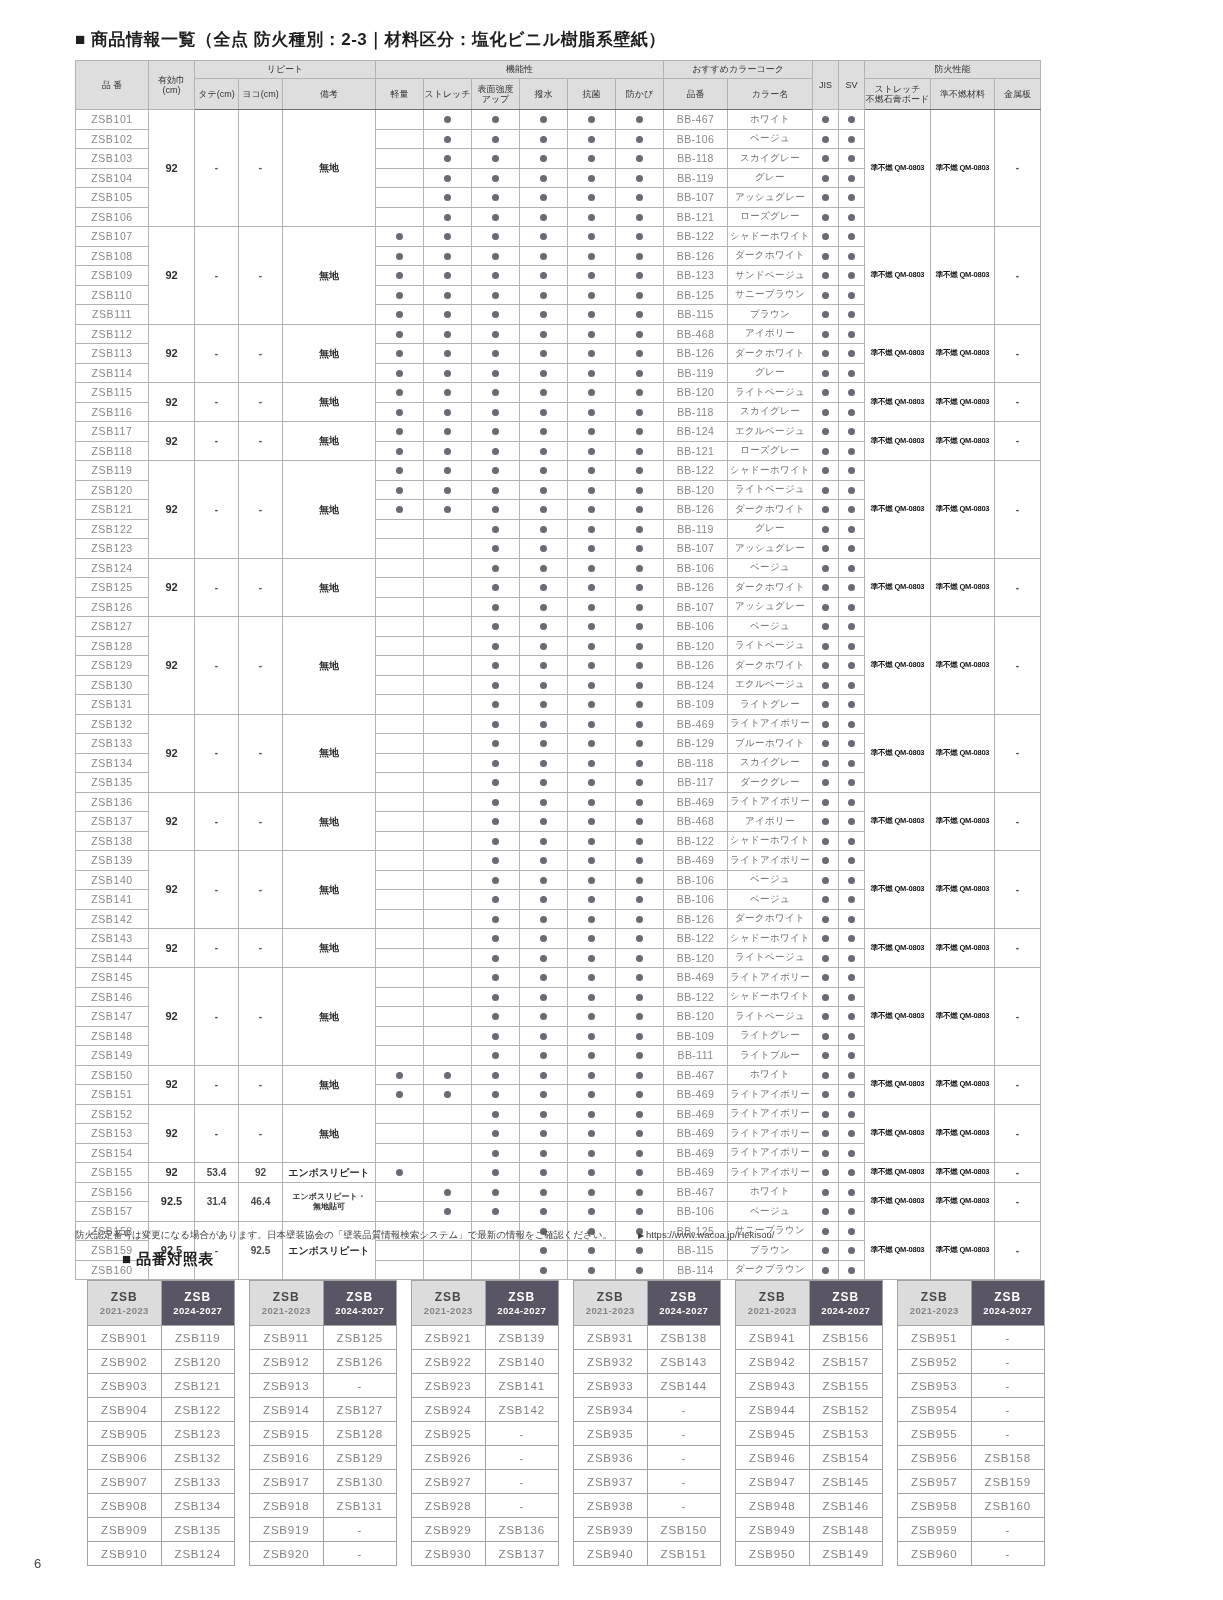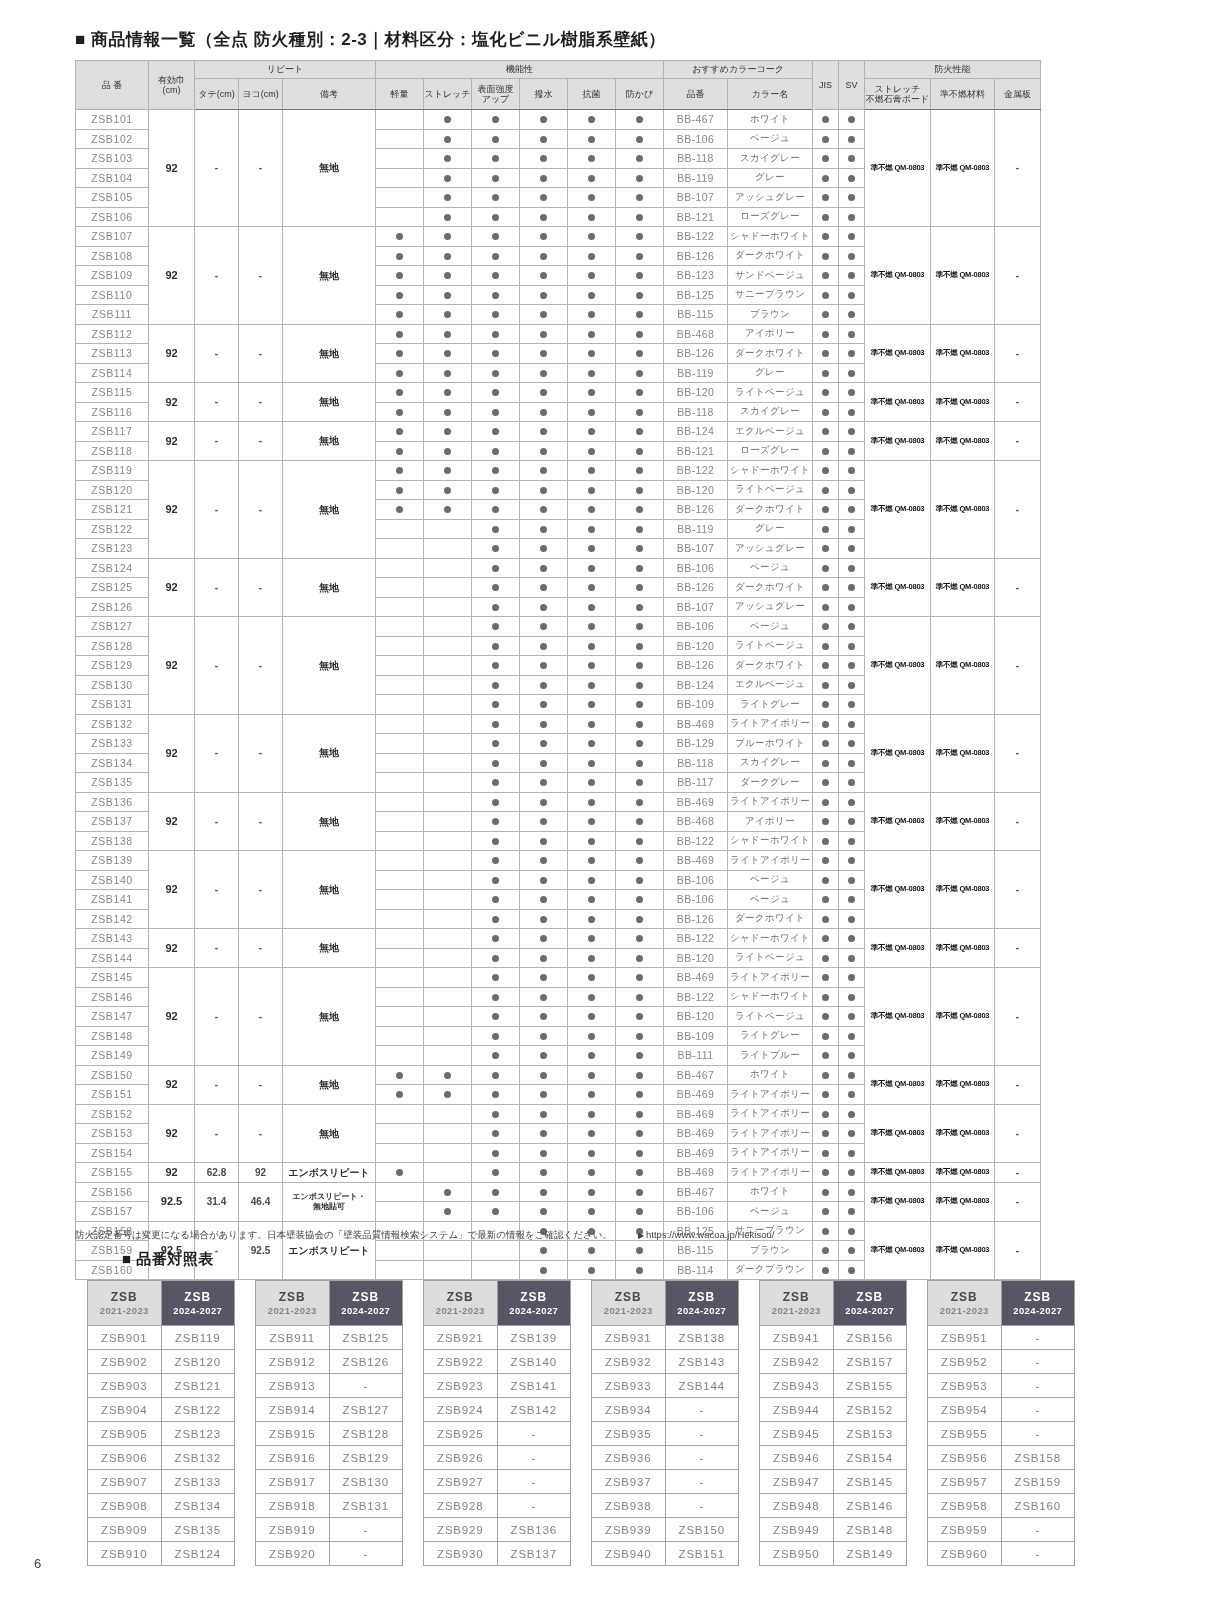--- a/index.html
+++ b/index.html
@@ -37,21 +37,21 @@
   td.cname{color:#6f6f6f;font-size:9.5px;text-align:left;padding-left:5px;letter-spacing:.3px;}
   td.fire{font-size:7.5px;font-weight:700;color:#141414;white-space:nowrap;letter-spacing:-.2px;}
   .dot{display:inline-block;width:7px;height:7px;border-radius:50%;background:var(--dot,#6e6876);vertical-align:middle;}
 
   
   .note{left:75px;top:1229px;width:1000px;font-size:9.5px;color:#3f3f3f;white-space:nowrap;}
   .note .lnk{margin-left:26px;color:#3f3f3f;text-align:right;}
   .note .arr{font-size:8px;margin-right:2px;}
 
   
-  .cmp-row{left:75px;top:1280px;display:flex;gap:20px;padding-left:12px;}
+  .cmp-row{left:75px;top:1280px;display:flex;gap:14px;padding-left:12px;}
   table.cmp{border-collapse:collapse;border:1.5px solid #777;width:148px;table-layout:fixed;}
   table.cmp th,table.cmp td{border:1px solid #a2a2a2;padding:0;text-align:center;vertical-align:middle;}
   table.cmp th{height:44px;}
   table.cmp td{height:23px;font-size:11.5px;color:#818181;letter-spacing:.8px;}
   th.cold{background:#dcdcdc;color:#4a4a4a;}
   th.cnew{background:var(--dark-header,#5a5565);color:#fff;}
   .hm{font-size:12px;font-weight:700;letter-spacing:1px;line-height:1.3;}
   .hs{font-size:9.5px;letter-spacing:.4px;line-height:1.2;}
   th.cold .hs{color:#858585;}
   th.cnew .hs{color:#fff;font-weight:700;}
@@ -917,21 +917,21 @@
         <td class="dotc"><span class="dot"></span></td>
         <td class="dotc"><span class="dot"></span></td>
         <td class="bb">BB-469</td>
         <td class="cname">ライトアイボリー</td>
         <td class="dotc"><span class="dot"></span></td>
         <td class="dotc"><span class="dot"></span></td>
       </tr>
       <tr class="gs">
         <td class="code">ZSB155</td>
         <td class="num" rowspan="1">92</td>
-        <td class="num sm" rowspan="1">62.8</td>
+        <td class="num sm" rowspan="1">53.4</td>
         <td class="num sm" rowspan="1">92</td>
         <td class="remark" rowspan="1">エンボスリピート</td>
         <td class="dotc"><span class="dot"></span></td>
         <td class="dotc"></td>
         <td class="dotc"><span class="dot"></span></td>
         <td class="dotc"><span class="dot"></span></td>
         <td class="dotc"><span class="dot"></span></td>
         <td class="dotc"><span class="dot"></span></td>
         <td class="bb">BB-469</td>
         <td class="cname">ライトアイボリー</td>

